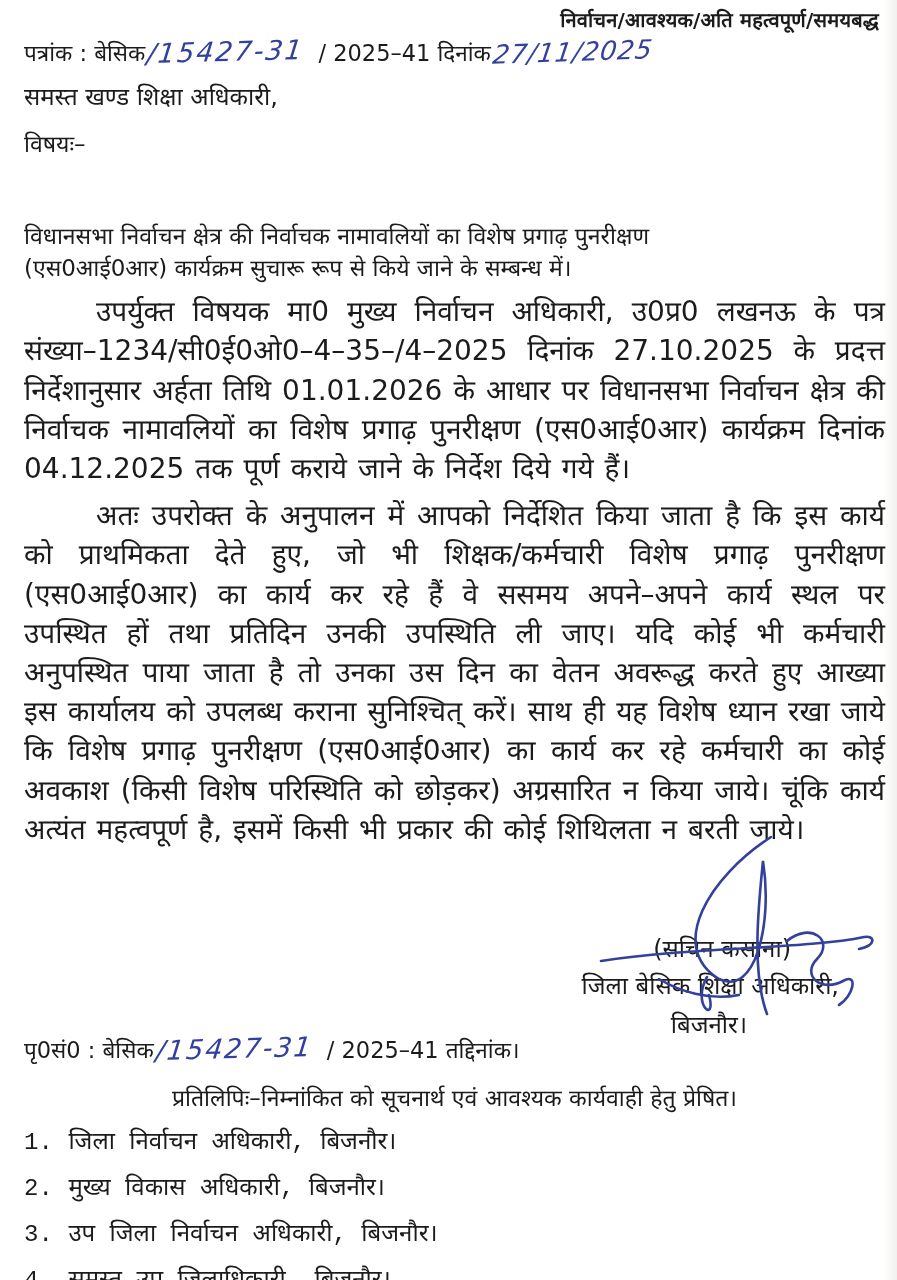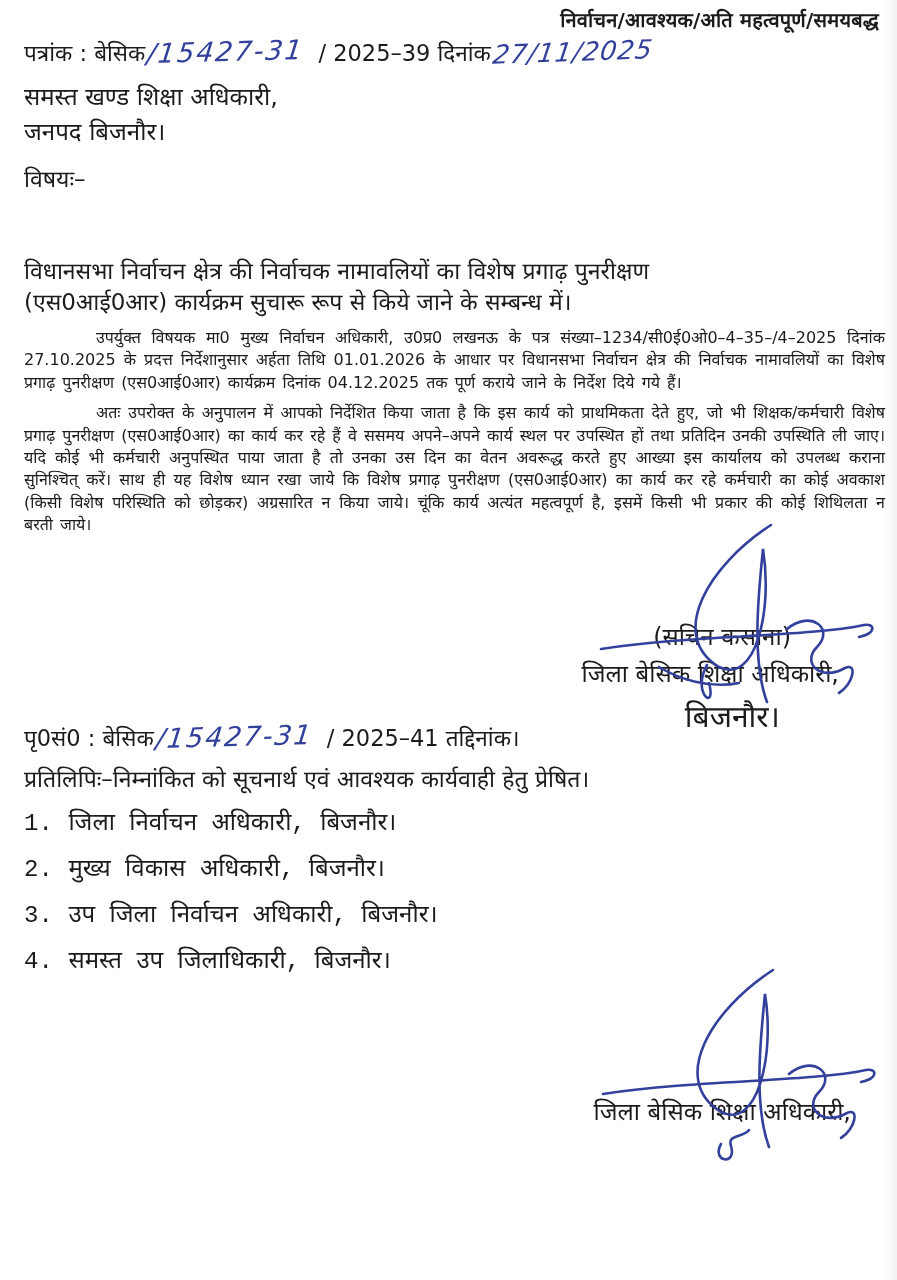--- a/index.html
+++ b/index.html
@@ -70,21 +70,21 @@
   .subject-row {
     display: flex;
     margin-top: 14px;
     font-size: 23px;
     line-height: 1.38;
     flex-direction: column;
   }
   .subject-label { flex: 0 0 92px; font-weight: 500; }
   .subject-text { width: 730px; font-weight: 500; }
   .body-para {
-    font-size: 16px;
+    font-size: 28px;
     line-height: 1.4;
     text-align: justify;
     margin: 8px 0 0 0;
     text-indent: 72px;
     font-weight: 400;
     word-spacing: 2px;
   }
   .sig-block {
     position: relative;
     text-align: right;
@@ -97,30 +97,31 @@
   }
   .sig-svg-1 { right: -4px; top: -22px; }
   .sig-svg-2 { right: -6px; top: -26px; }
   .sig-name {
     padding-top: 80px;
     font-size: 24px;
     font-weight: 500;
     margin-right: 48px;
   }
   .sig-desig { font-size: 24px; font-weight: 500; margin-top: 4px; }
-  .sig-place { font-size: 30px; font-weight: 500; margin-top: 6px; margin-right: 59px; }
+  .sig-place { font-size: 24px; font-weight: 500; margin-top: 6px; margin-right: 92px; }
   .sig-block-2 .sig-desig { padding-top: 106px; }
   .endorse-line {
     font-size: 22.5px;
     white-space: nowrap;
   }
   .copy-line {
     font-size: 23px;
-    margin-top: 9px;
-    font-weight: 500;
+    margin-top: 16px;
+    font-weight: 500;
+    text-align: center;
   }
   .copy-list {
     list-style: none;
     margin: 10px 0 0 0;
     padding: 0;
     font-size: 24px;
     font-family: Liberation Mono, monospace;
   }
   .copy-list li {
     margin-bottom: 13px;
@@ -130,26 +131,25 @@
 </style>
 </head>
 <body>
 
 <div class="page">
 
   <div class="tagline">निर्वाचन/आवश्यक/अति महत्वपूर्ण/समयबद्ध</div>
 
 
   <div class="ref-line">
-    <span>पत्रांक : बेसिक</span><span class="hand hand-ref">/15427-31</span><span>/ 2025–39 दिनांक</span><span class="hand hand-date">27/11/2025</span>
+    <span>पत्रांक : बेसिक</span><span class="hand hand-ref">/15427-31</span><span>/ 2025–41 दिनांक</span><span class="hand hand-date">27/11/2025</span>
   </div>
 
   <div class="addressee">
     <div>समस्त खण्ड शिक्षा अधिकारी,</div>
-    <div>जनपद बिजनौर।</div>
   </div>
 
   <div class="subject-row">
     <div class="subject-label">विषयः–</div>
     <div class="subject-text">विधानसभा निर्वाचन क्षेत्र की निर्वाचक नामावलियों का विशेष प्रगाढ़ पुनरीक्षण (एस0आई0आर) कार्यक्रम सुचारू रूप से किये जाने के सम्बन्ध में।</div>
   </div>
 
   <p class="body-para">उपर्युक्त विषयक मा0 मुख्य निर्वाचन अधिकारी, उ0प्र0 लखनऊ के पत्र संख्या–1234/सी0ई0ओ0–4–35–/4–2025 दिनांक 27.10.2025 के प्रदत्त निर्देशानुसार अर्हता तिथि 01.01.2026 के आधार पर विधानसभा निर्वाचन क्षेत्र की निर्वाचक नामावलियों का विशेष प्रगाढ़ पुनरीक्षण (एस0आई0आर) कार्यक्रम दिनांक 04.12.2025 तक पूर्ण कराये जाने के निर्देश दिये गये हैं।</p>
 
   <p class="body-para">अतः उपरोक्त के अनुपालन में आपको निर्देशित किया जाता है कि इस कार्य को प्राथमिकता देते हुए, जो भी शिक्षक/कर्मचारी विशेष प्रगाढ़ पुनरीक्षण (एस0आई0आर) का कार्य कर रहे हैं वे ससमय अपने–अपने कार्य स्थल पर उपस्थित हों तथा प्रतिदिन उनकी उपस्थिति ली जाए। यदि कोई भी कर्मचारी अनुपस्थित पाया जाता है तो उनका उस दिन का वेतन अवरूद्ध करते हुए आख्या इस कार्यालय को उपलब्ध कराना सुनिश्चित् करें। साथ ही यह विशेष ध्यान रखा जाये कि विशेष प्रगाढ़ पुनरीक्षण (एस0आई0आर) का कार्य कर रहे कर्मचारी का कोई अवकाश (किसी विशेष परिस्थिति को छोड़कर) अग्रसारित न किया जाये। चूंकि कार्य अत्यंत महत्वपूर्ण है, इसमें किसी भी प्रकार की कोई शिथिलता न बरती जाये।</p>

